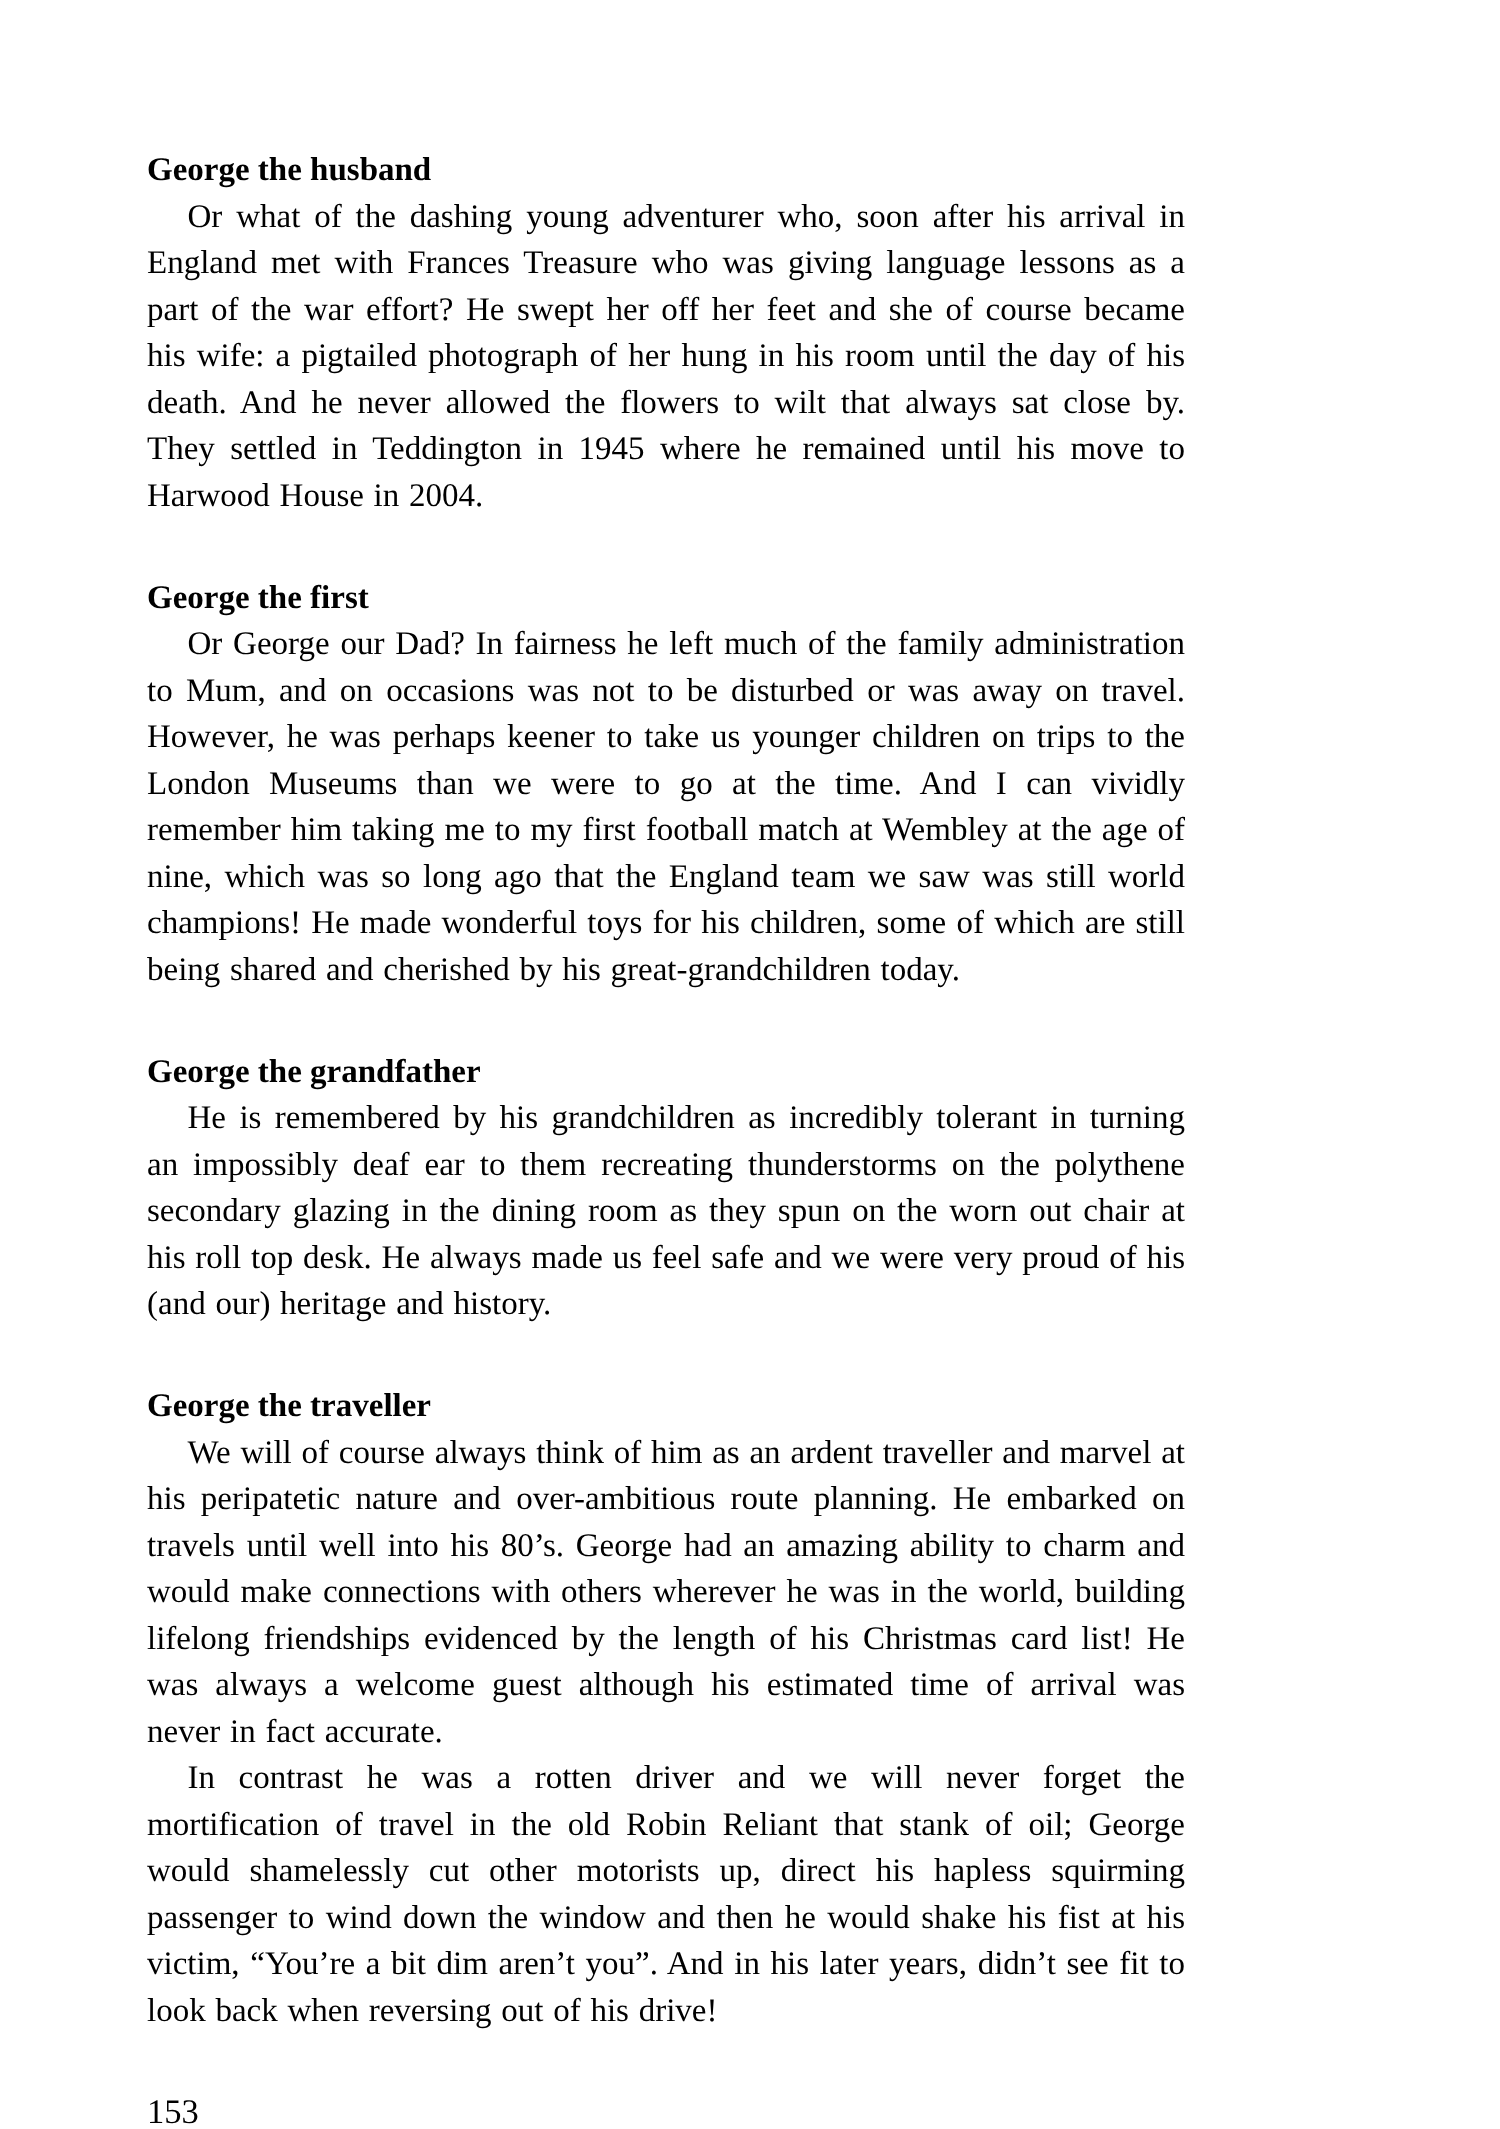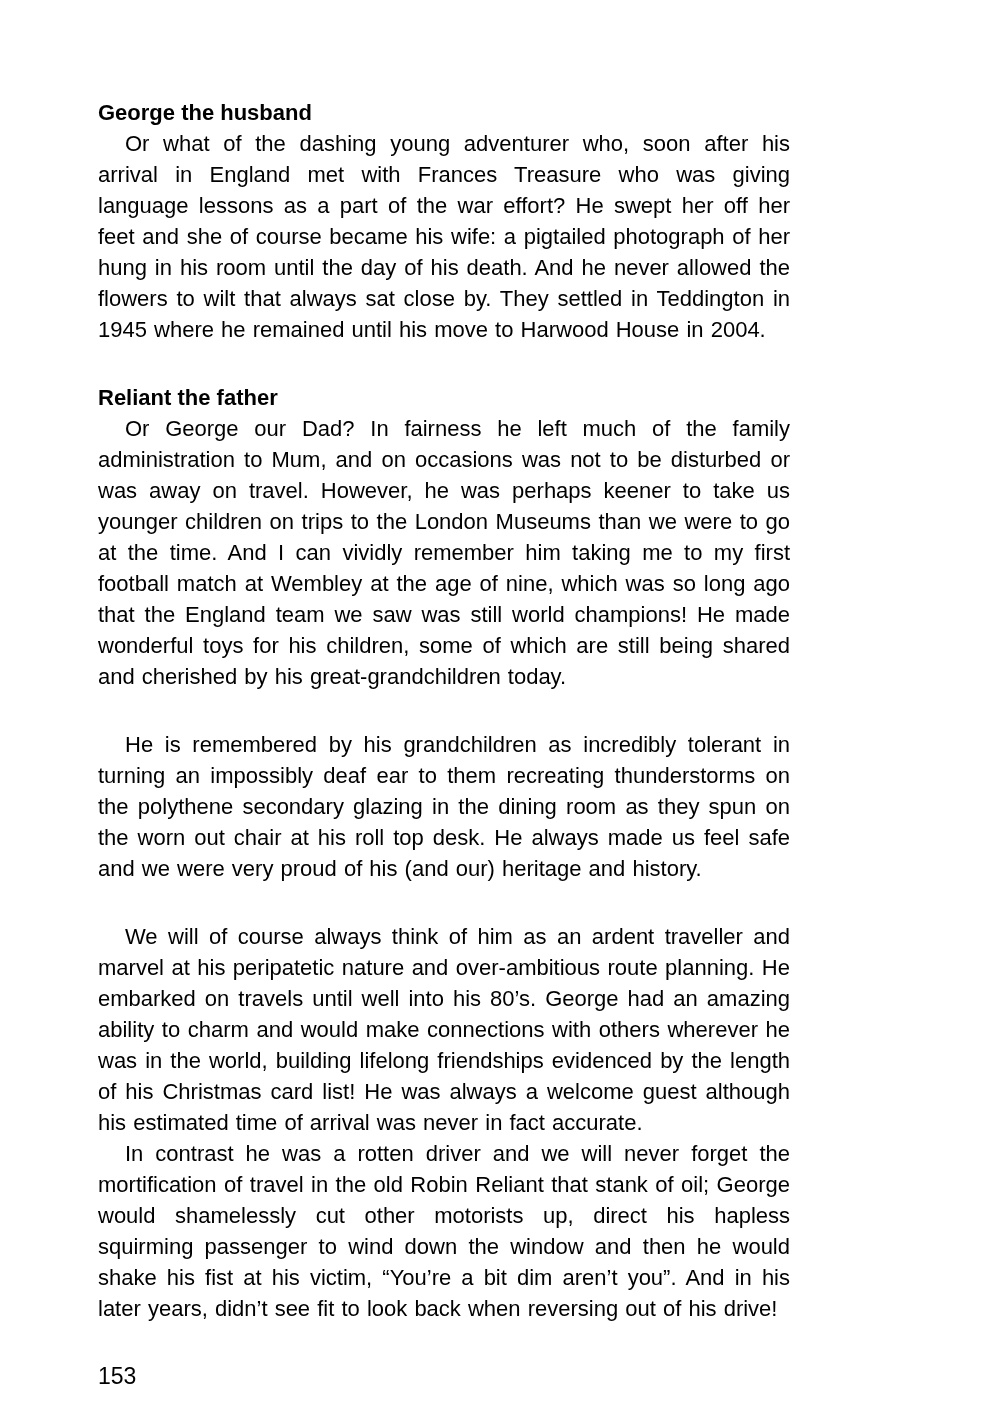--- a/index.html
+++ b/index.html
@@ -12,21 +12,21 @@
     height: 1419px;
     position: relative;
     overflow: hidden;
   }
   .page {
     box-sizing: border-box;
     width: 880px;
     height: 1419px;
     padding: 97px 90px 0 98px;
     background: #ffffff;
-    font-family: Liberation Sans, sans-serif;
+    font-family: Liberation Serif, serif;
     font-size: 22px;
     line-height: 31px;
     color: #000000;
     border-radius: 29px;
   }
   .section {
     margin: 0 0 37px 0;
   }
   .section-heading {
     font-size: 22px;
@@ -53,28 +53,30 @@
 <body>
 
 <div class="page">
 
   <div class="section">
     <h2 class="section-heading">George the husband</h2>
     <p class="body-paragraph">Or what of the dashing young adventurer who, soon after his arrival in England met with Frances Treasure who was giving language lessons as a part of the war effort? He swept her off her feet and she of course became his wife: a pigtailed photograph of her hung in his room until the day of his death. And he never allowed the flowers to wilt that always sat close by. They settled in Teddington in 1945 where he remained until his move to Harwood House in 2004.</p>
   </div>
 
   <div class="section">
-    <h2 class="section-heading">Reliant the father</h2>
+    <h2 class="section-heading">George the first</h2>
     <p class="body-paragraph">Or George our Dad? In fairness he left much of the family administration to Mum, and on occasions was not to be disturbed or was away on travel. However, he was perhaps keener to take us younger children on trips to the London Museums than we were to go at the time. And I can vividly remember him taking me to my first football match at Wembley at the age of nine, which was so long ago that the England team we saw was still world champions! He made wonderful toys for his children, some of which are still being shared and cherished by his great-grandchildren today.</p>
   </div>
 
   <div class="section">
+    <h2 class="section-heading">George the grandfather</h2>
     <p class="body-paragraph">He is remembered by his grandchildren as incredibly tolerant in turning an impossibly deaf ear to them recreating thunderstorms on the polythene secondary glazing in the dining room as they spun on the worn out chair at his roll top desk. He always made us feel safe and we were very proud of his (and our) heritage and history.</p>
   </div>
 
   <div class="section">
+    <h2 class="section-heading">George the traveller</h2>
     <p class="body-paragraph">We will of course always think of him as an ardent traveller and marvel at his peripatetic nature and over-ambitious route planning. He embarked on travels until well into his 80’s. George had an amazing ability to charm and would make connections with others wherever he was in the world, building lifelong friendships evidenced by the length of his Christmas card list! He was always a welcome guest although his estimated time of arrival was never in fact accurate.</p>
     <p class="body-paragraph">In contrast he was a rotten driver and we will never forget the mortification of travel in the old Robin Reliant that stank of oil; George would shamelessly cut other motorists up, direct his hapless squirming passenger to wind down the window and then he would shake his fist at his victim, “You’re a bit dim aren’t you”.  And in his later years, didn’t see fit to look back when reversing out of his drive!</p>
   </div>
 
   <div class="page-number">153</div>
 
 </div>
 
 </body></html>

